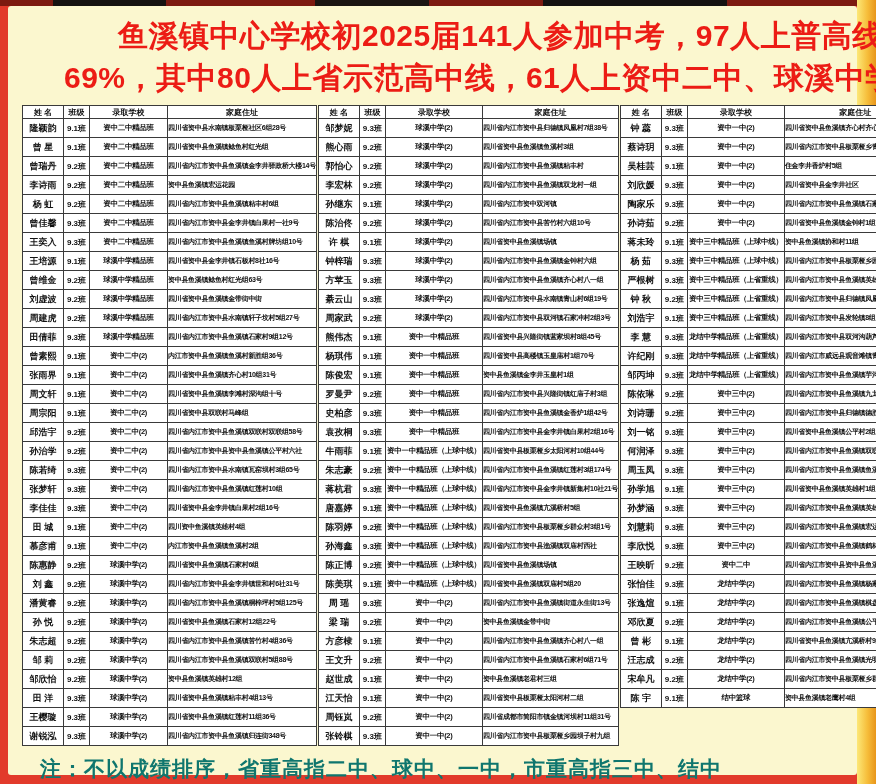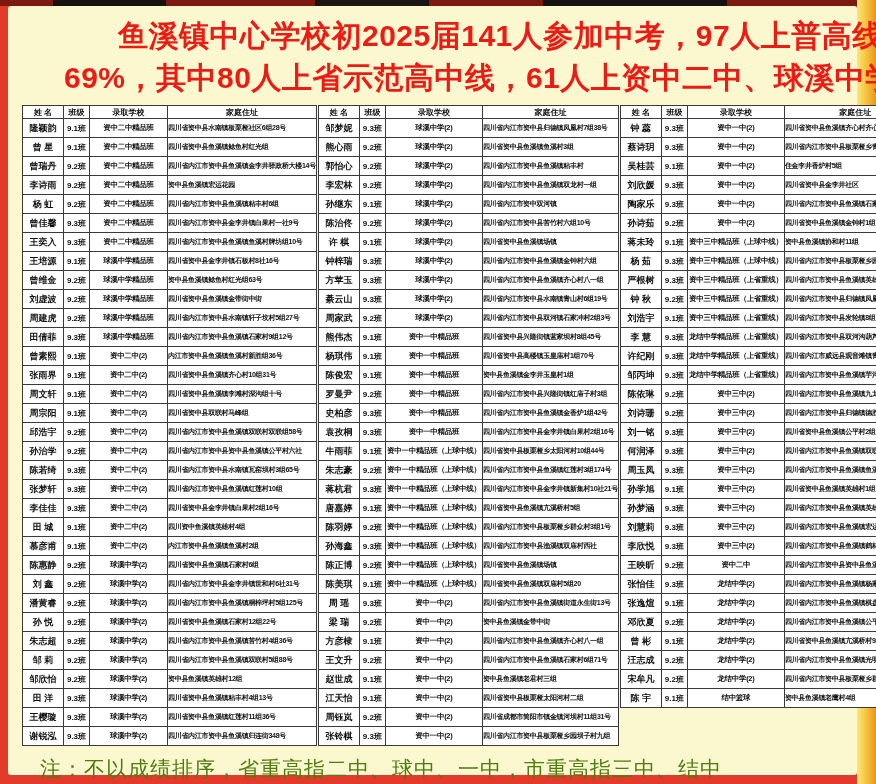--- a/index.html
+++ b/index.html
@@ -37,21 +37,21 @@
   table.res td{height:18px;}
   td.c-name{font-size:9px;text-align:center;}
   td.c-class{font-size:8px;text-align:center;}
   td.c-school{font-size:7.5px;text-align:center;letter-spacing:-0.3px;}
   td.c-addr{font-size:7px;text-align:left;padding-left:2px;letter-spacing:-0.3px;}
   .t1 col.name,.t2 col.name,.t3 col.name{width:41px;}
   .t1 col.cls,.t2 col.cls,.t3 col.cls{width:26px;}
   .t1 col.sch{width:78px;}  .t1 col.addr{width:120px;}
   .t2 col.sch{width:97px;}  .t2 col.addr{width:104px;}
   .t3 col.sch{width:97px;}  .t3 col.addr{width:104px;}
-  .note{color:#4d7c0f;font-weight:normal;font-size:21px;margin:9px 0 0 32px;
+  .note{color:#0f766e;font-weight:bold;font-size:21px;margin:9px 0 0 32px;
     letter-spacing:1px;white-space:nowrap;}
 </style>
 </head>
 <body>
 
 <div class="top-strip"></div>
 <div class="right-band"></div>
 
 <div class="frame-inner">
 

